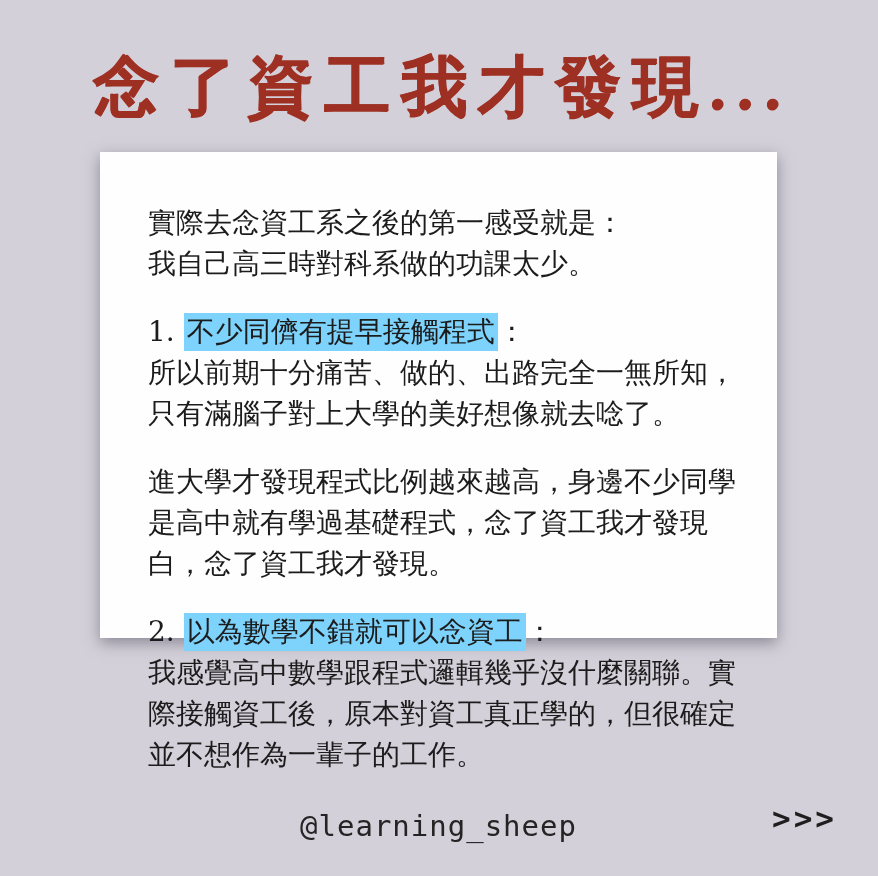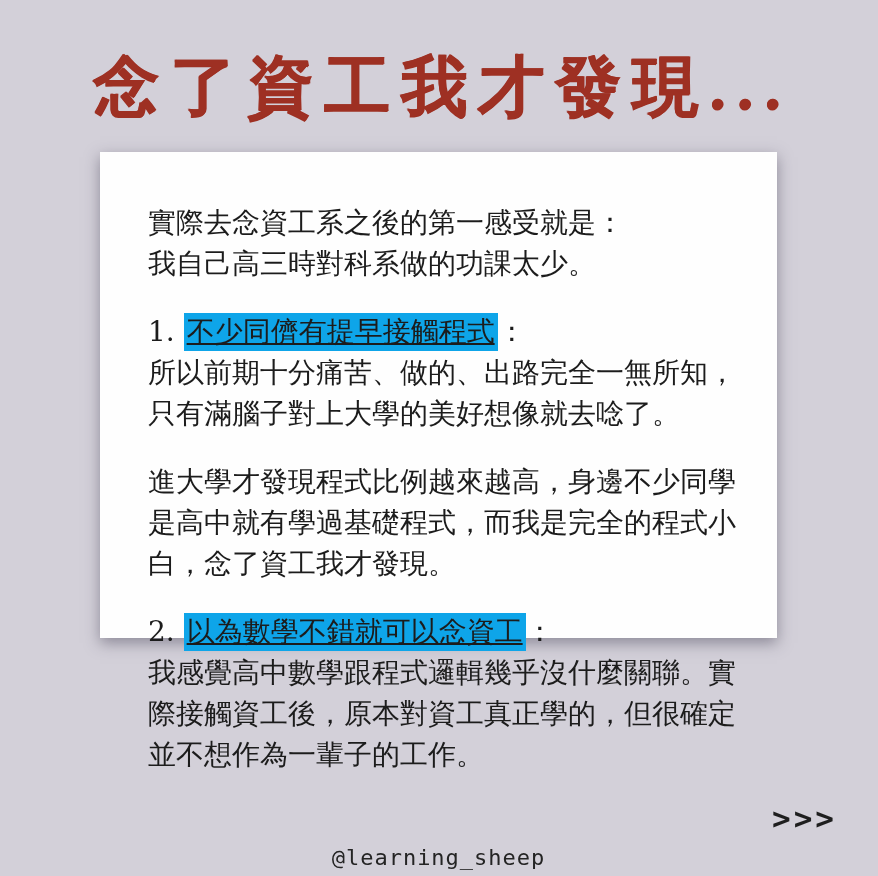--- a/index.html
+++ b/index.html
@@ -36,32 +36,31 @@
     padding: 50px 46px 0 48px;
     font-family: "DejaVu Serif", "Liberation Serif", serif;
     font-size: 28px;
     line-height: 41px;
     color: #1c1c1c;
   }
   .block { margin-bottom: 27px; }
   .block:last-child { margin-bottom: 0; }
   .line { white-space: nowrap; }
   .hl {
-    background: #0ea5e9;
+    background: #7dd3fc;
     padding: 2px 3px 3px 3px;
-    text-decoration: underline;
   }
   .footer-handle {
     position: absolute;
     left: 100px;
-    top: 845px;
+    top: 809px;
     width: 677px;
     text-align: center;
     font-family: "DejaVu Sans Mono", "Liberation Mono", monospace;
-    font-size: 22px;
+    font-size: 29px;
     letter-spacing: 1px;
     color: #242424;
   }
   .footer-arrows {
     position: absolute;
     left: 772px;
     top: 800px;
     font-family: "DejaVu Sans Mono", "Liberation Mono", monospace;
     font-weight: 700;
     font-size: 31px;
@@ -82,21 +81,21 @@
   </div>
 
   <div class="block">
     <div class="line"><span>1. </span><span class="hl">不少同儕有提早接觸程式</span><span>：</span></div>
     <div class="line">所以前期十分痛苦、做的、出路完全一無所知，</div>
     <div class="line">只有滿腦子對上大學的美好想像就去唸了。</div>
   </div>
 
   <div class="block">
     <div class="line">進大學才發現程式比例越來越高，身邊不少同學</div>
-    <div class="line">是高中就有學過基礎程式，而我是完全的程式小</div>
+    <div class="line">是高中就有學過基礎程式，念了資工我才發現</div>
     <div class="line">白，念了資工我才發現。</div>
   </div>
 
   <div class="block">
     <div class="line"><span>2. </span><span class="hl">以為數學不錯就可以念資工</span><span>：</span></div>
     <div class="line">我感覺高中數學跟程式邏輯幾乎沒什麼關聯。實</div>
     <div class="line">際接觸資工後，原本對資工真正學的，但很確定</div>
     <div class="line">並不想作為一輩子的工作。</div>
   </div>
 

